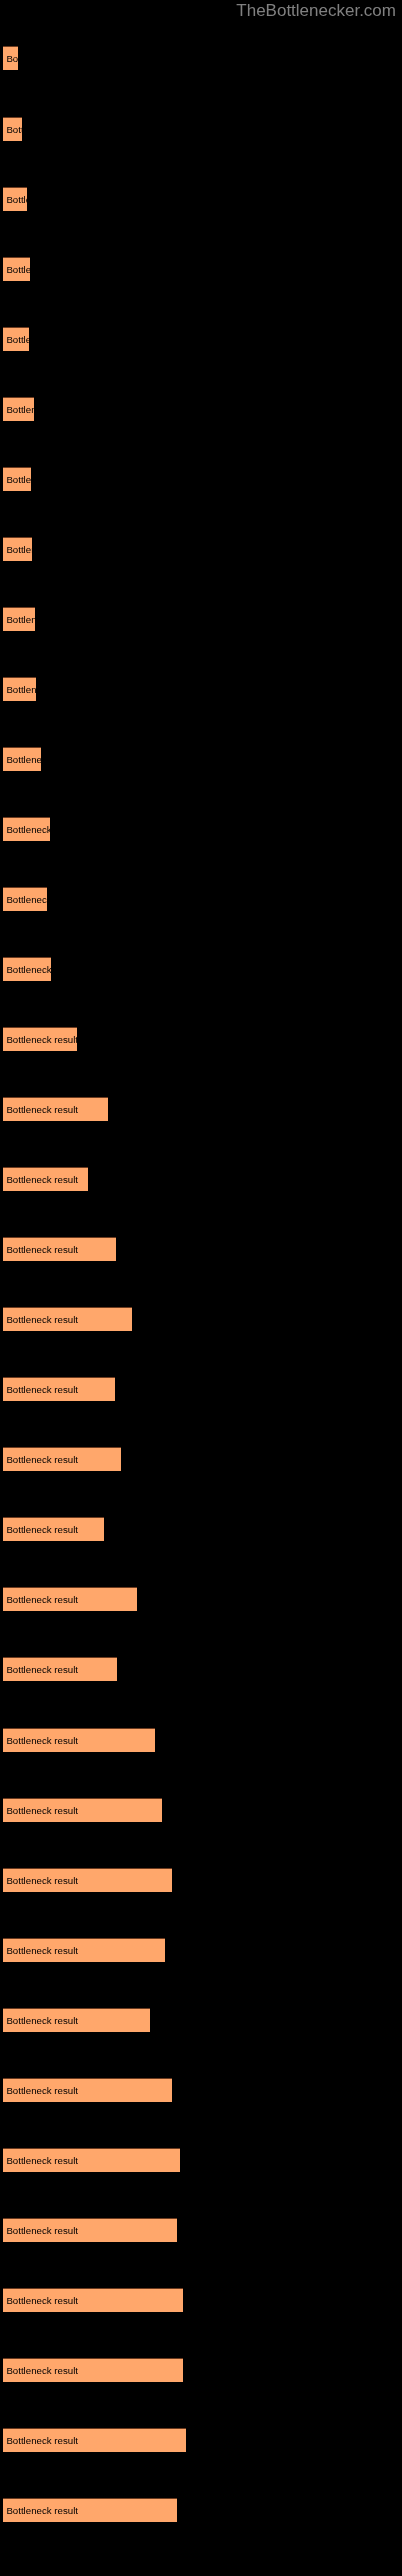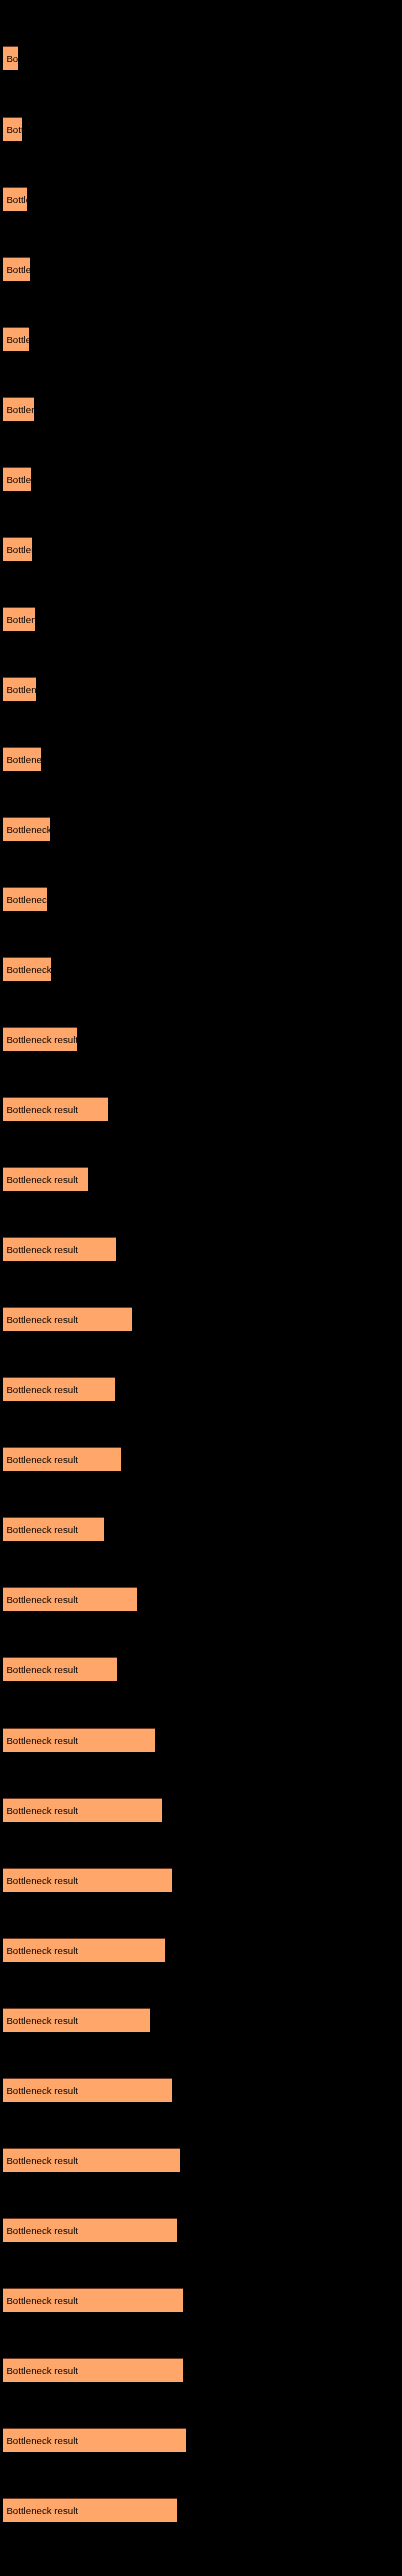--- a/index.html
+++ b/index.html
@@ -65,20 +65,21 @@
     padding-left: 3.2px;
     white-space: nowrap;
     user-select: none;
   }
 </style>
 </head>
 <body>
 
 <div class="chart-root">
 
+  <div class="watermark">TheBottlenecker.com</div>
 
   <div class="bars-layer">
       <div class="bar" style="top: 46px; width: 14.5px; height: 24px; background: rgb(255, 167, 107); border-top-color: rgb(107, 58, 30);">
         <span class="bar-label" style="color: rgb(0, 0, 0);">Bottleneck result</span>
       </div>
       <div class="bar" style="top: 117px; width: 18.5px; height: 24px; background: rgb(255, 167, 107); border-top-color: rgb(107, 58, 30);">
         <span class="bar-label" style="color: rgb(0, 0, 0);">Bottleneck result</span>
       </div>
       <div class="bar" style="top: 187px; width: 24px; height: 24px; background: rgb(255, 167, 107); border-top-color: rgb(107, 58, 30);">
         <span class="bar-label" style="color: rgb(0, 0, 0);">Bottleneck result</span>

